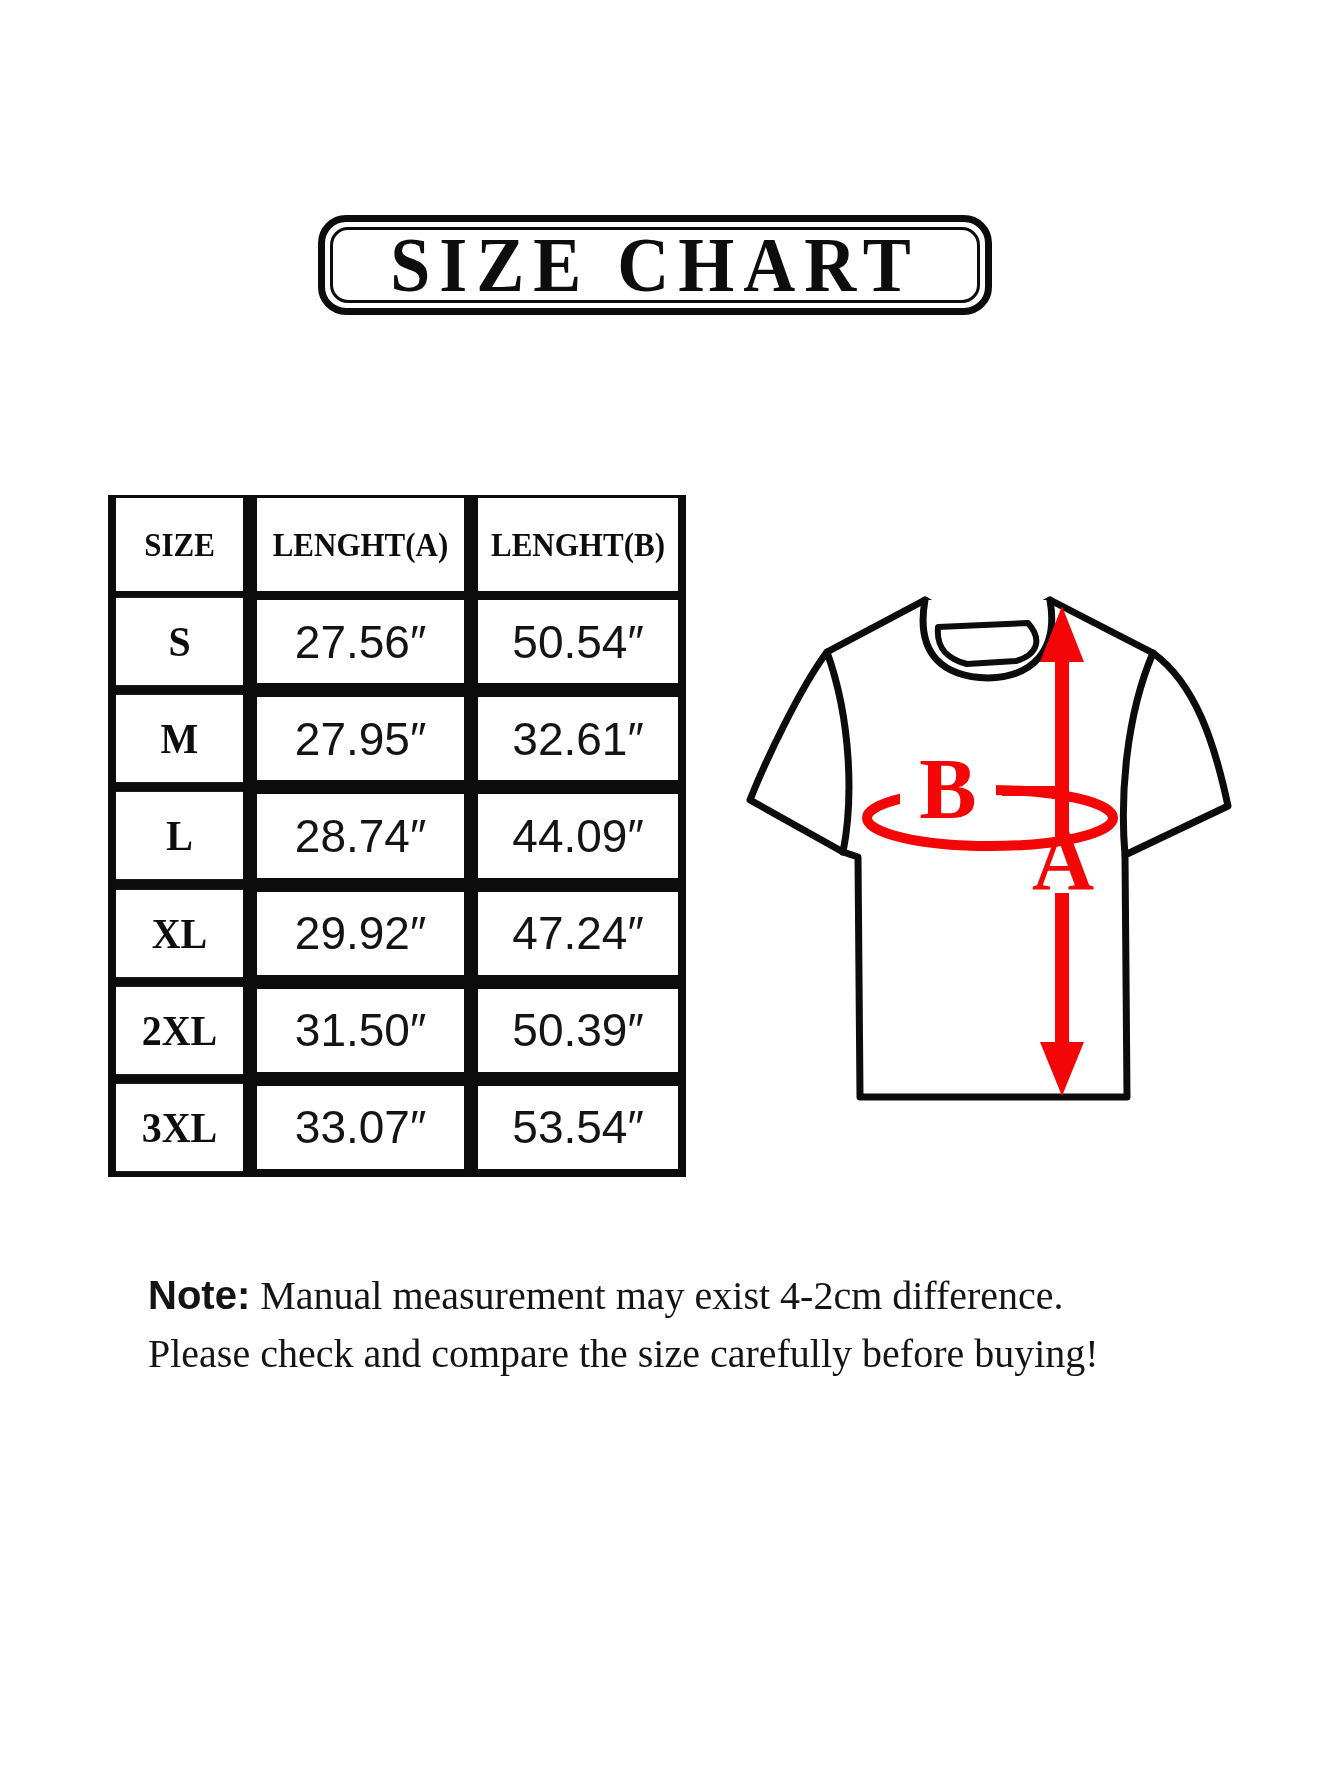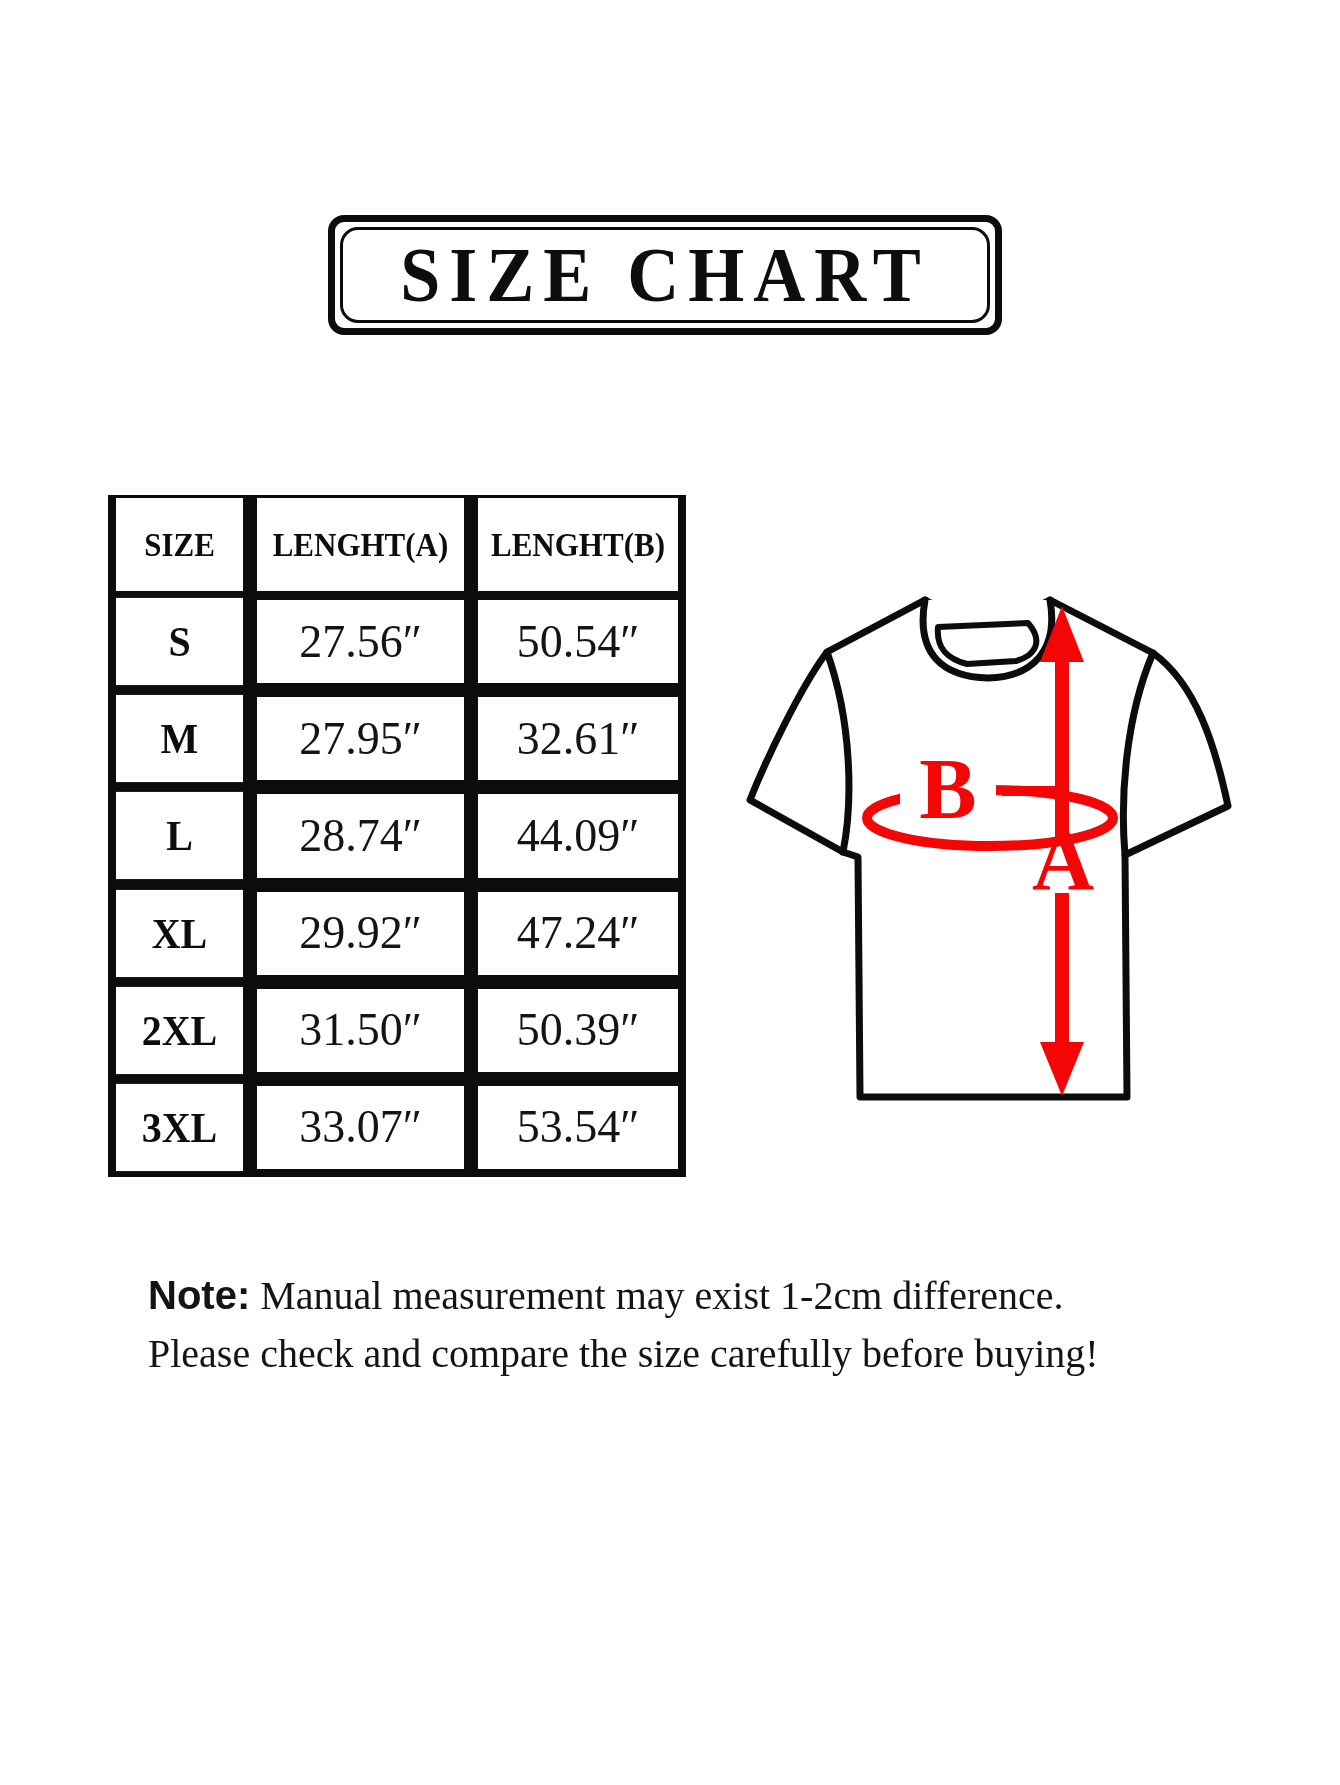--- a/index.html
+++ b/index.html
@@ -3,22 +3,22 @@
 <meta charset="utf-8">
 <style>
   html,body { margin:0; padding:0; background:#ffffff; }
   .page {
     position:relative; width:1340px; height:1785px; background:#ffffff;
     overflow:hidden; font-family:"Liberation Sans", sans-serif; color:#0d0d0d;
   }
 
   
   .title-box {
-    position:absolute; left:328px; top:215px; width:674px; height:120px;
-    box-sizing:border-box; border:7px solid #0c0c0c; border-radius:16px;
+    position:absolute; left:318px; top:215px; width:674px; height:100px;
+    box-sizing:border-box; border:7px solid #0c0c0c; border-radius:28px;
     display:flex; align-items:center; justify-content:center; background:#fff;
   }
   .title-inner {
     position:absolute; inset:5px; border:3px solid #0c0c0c; border-radius:18px;
     pointer-events:none;
   }
   .title-text {
     font-family:"Liberation Serif", serif; font-weight:700;
     font-size:72px; letter-spacing:9px; color:#0d0d0d; white-space:nowrap;
     transform:scaleY(1.08);
@@ -37,21 +37,21 @@
   }
   .head-cell {
     font-family:"Liberation Serif", serif; font-weight:700; font-size:31px;
     letter-spacing:0px; transform:scaleY(1.12);
   }
   .size-cell {
     font-family:"Liberation Serif", serif; font-weight:700; font-size:40px;
     transform:scaleY(1.05);
   }
   .val-cell {
-    font-family:Liberation Serif, serif; font-size:46px; color:#141414;
+    font-family:Liberation Sans, sans-serif; font-size:46px; color:#141414;
   }
 
   
   .note {
     position:absolute; left:148px; top:1272px; width:1100px;
     font-size:40px; color:#141414;
   }
   .note-line { font-family:"Liberation Serif", serif; white-space:nowrap; }
   .note-line + .note-line { margin-top:11px; }
   .note-label { font-family:"Liberation Sans", sans-serif; font-weight:700; }
@@ -127,17 +127,17 @@
     <line x1="1062" y1="648" x2="1062" y2="838" stroke="#f40606" stroke-width="14"></line>
     <polygon points="1062,606 1040,662 1084,662" fill="#f40606"></polygon>
     <line x1="1062" y1="893" x2="1062" y2="1048" stroke="#f40606" stroke-width="14"></line>
     <polygon points="1062,1096 1040,1042 1084,1042" fill="#f40606"></polygon>
 
     <text class="shirt-letter" x="948" y="818" fill="#f40606" text-anchor="middle">B</text>
     <text class="shirt-letter" x="1063" y="889" fill="#f40606" text-anchor="middle">A</text>
   </svg>
 
   <div class="note">
-    <div class="note-line"><span class="note-label">Note:</span><span> Manual measurement may exist 1-2cm difference.</span></div>
+    <div class="note-line"><span class="note-label">Note:</span><span> Manual measurement may exist 4-2cm difference.</span></div>
     <div class="note-line">Please check and compare the size carefully before buying!</div>
   </div>
 
 </div>
 
 </body></html>

